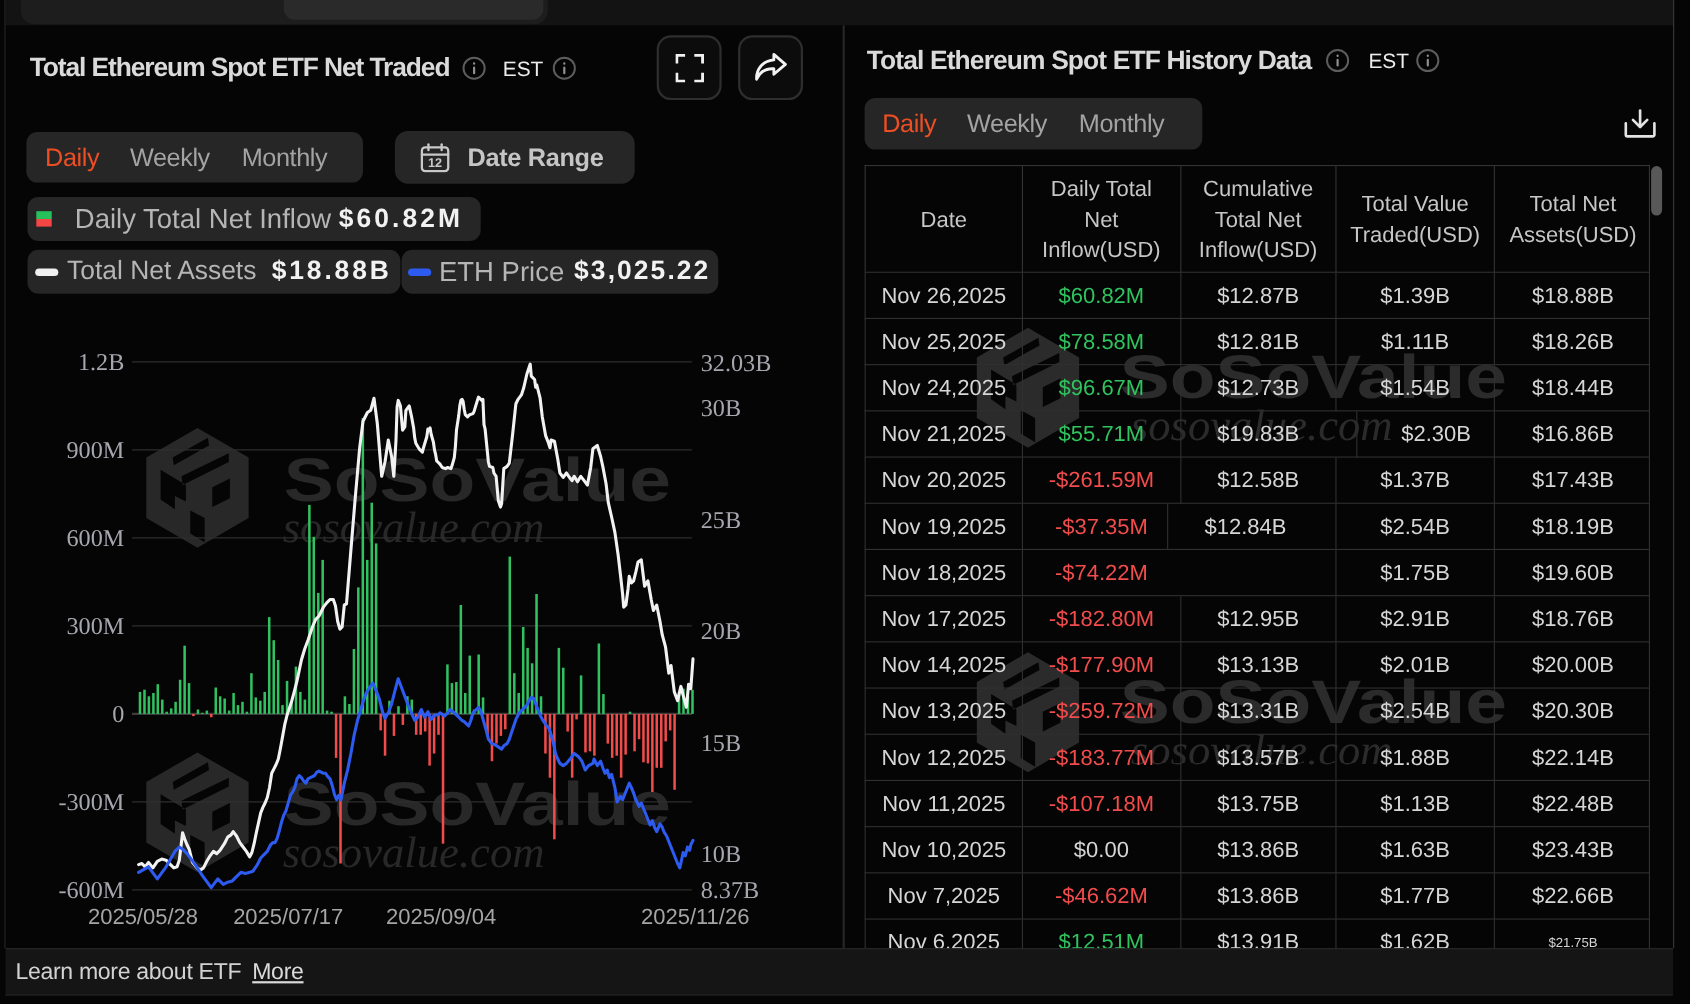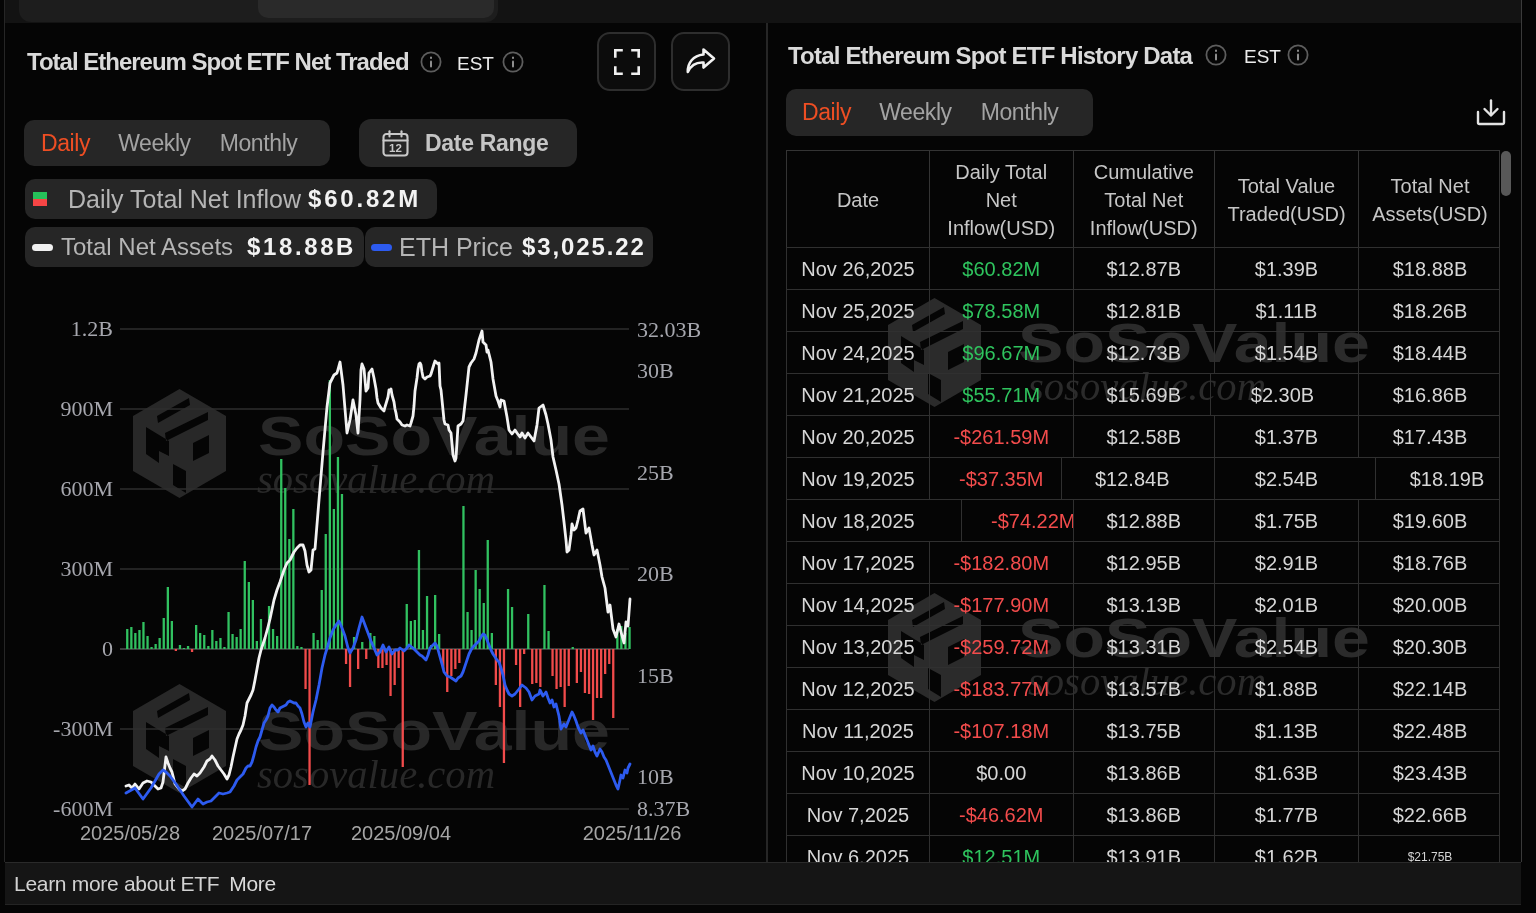--- a/index.html
+++ b/index.html
@@ -281,42 +281,41 @@
       <div style="position:relative;height:42px;border:1px solid #303030;border-bottom:none;box-sizing:border-box;">
         <div style="position:absolute;left:0px;top:0;width:142px;height:42px;box-sizing:border-box;display:flex;align-items:center;justify-content:center;color:#d6d6d6;font-size:20px;">Nov 24,2025</div>
         <div style="position:absolute;left:142px;top:0;width:143.5px;height:42px;border-left:1px solid #303030;box-sizing:border-box;display:flex;align-items:center;justify-content:center;color:#2fc45e;font-size:20px;">$96.67M</div>
         <div style="position:absolute;left:285.5px;top:0;width:141.5px;height:42px;border-left:1px solid #303030;box-sizing:border-box;display:flex;align-items:center;justify-content:center;color:#d6d6d6;font-size:20px;">$12.73B</div>
         <div style="position:absolute;left:427px;top:0;width:144px;height:42px;border-left:1px solid #303030;box-sizing:border-box;display:flex;align-items:center;justify-content:center;color:#d6d6d6;font-size:20px;">$1.54B</div>
         <div style="position:absolute;left:571px;top:0;width:143px;height:42px;border-left:1px solid #303030;box-sizing:border-box;display:flex;align-items:center;justify-content:center;color:#d6d6d6;font-size:20px;">$18.44B</div>
       </div>
       <div style="position:relative;height:42px;border:1px solid #303030;border-bottom:none;box-sizing:border-box;">
         <div style="position:absolute;left:0px;top:0;width:142px;height:42px;box-sizing:border-box;display:flex;align-items:center;justify-content:center;color:#d6d6d6;font-size:20px;">Nov 21,2025</div>
         <div style="position:absolute;left:142px;top:0;width:143.5px;height:42px;border-left:1px solid #303030;box-sizing:border-box;display:flex;align-items:center;justify-content:center;color:#2fc45e;font-size:20px;">$55.71M</div>
-        <div style="position:absolute;left:285.5px;top:0;width:141.5px;height:42px;border-left:1px solid #303030;box-sizing:border-box;display:flex;align-items:center;justify-content:center;color:#d6d6d6;font-size:20px;">$15.69B</div>
-        <div style="position:absolute;left:423px;top:0;width:144px;height:42px;border-left:1px solid #303030;box-sizing:border-box;display:flex;align-items:center;justify-content:center;color:#d6d6d6;font-size:20px;">$2.30B</div>
+        <div style="position:absolute;left:285.5px;top:0;width:141.5px;height:42px;border-left:1px solid #303030;box-sizing:border-box;display:flex;align-items:center;justify-content:center;color:#d6d6d6;font-size:20px;">$19.83B</div>
+        <div style="position:absolute;left:446px;top:0;width:144px;height:42px;border-left:1px solid #303030;box-sizing:border-box;display:flex;align-items:center;justify-content:center;color:#d6d6d6;font-size:20px;">$2.30B</div>
         <div style="position:absolute;left:571px;top:0;width:143px;height:42px;border-left:1px solid #303030;box-sizing:border-box;display:flex;align-items:center;justify-content:center;color:#d6d6d6;font-size:20px;">$16.86B</div>
       </div>
       <div style="position:relative;height:42px;border:1px solid #303030;border-bottom:none;box-sizing:border-box;">
         <div style="position:absolute;left:0px;top:0;width:142px;height:42px;box-sizing:border-box;display:flex;align-items:center;justify-content:center;color:#d6d6d6;font-size:20px;">Nov 20,2025</div>
         <div style="position:absolute;left:142px;top:0;width:143.5px;height:42px;border-left:1px solid #303030;box-sizing:border-box;display:flex;align-items:center;justify-content:center;color:#f34c4c;font-size:20px;">-$261.59M</div>
         <div style="position:absolute;left:285.5px;top:0;width:141.5px;height:42px;border-left:1px solid #303030;box-sizing:border-box;display:flex;align-items:center;justify-content:center;color:#d6d6d6;font-size:20px;">$12.58B</div>
         <div style="position:absolute;left:427px;top:0;width:144px;height:42px;border-left:1px solid #303030;box-sizing:border-box;display:flex;align-items:center;justify-content:center;color:#d6d6d6;font-size:20px;">$1.37B</div>
         <div style="position:absolute;left:571px;top:0;width:143px;height:42px;border-left:1px solid #303030;box-sizing:border-box;display:flex;align-items:center;justify-content:center;color:#d6d6d6;font-size:20px;">$17.43B</div>
       </div>
       <div style="position:relative;height:42px;border:1px solid #303030;border-bottom:none;box-sizing:border-box;">
         <div style="position:absolute;left:0px;top:0;width:142px;height:42px;box-sizing:border-box;display:flex;align-items:center;justify-content:center;color:#d6d6d6;font-size:20px;">Nov 19,2025</div>
         <div style="position:absolute;left:142px;top:0;width:143.5px;height:42px;border-left:1px solid #303030;box-sizing:border-box;display:flex;align-items:center;justify-content:center;color:#f34c4c;font-size:20px;">-$37.35M</div>
         <div style="position:absolute;left:274px;top:0;width:141.5px;height:42px;border-left:1px solid #303030;box-sizing:border-box;display:flex;align-items:center;justify-content:center;color:#d6d6d6;font-size:20px;">$12.84B</div>
         <div style="position:absolute;left:427px;top:0;width:144px;height:42px;border-left:1px solid #303030;box-sizing:border-box;display:flex;align-items:center;justify-content:center;color:#d6d6d6;font-size:20px;">$2.54B</div>
-        <div style="position:absolute;left:571px;top:0;width:143px;height:42px;border-left:1px solid #303030;box-sizing:border-box;display:flex;align-items:center;justify-content:center;color:#d6d6d6;font-size:20px;margin-left:17px;">$18.19B</div>
+        <div style="position:absolute;left:571px;top:0;width:143px;height:42px;border-left:1px solid #303030;box-sizing:border-box;display:flex;align-items:center;justify-content:center;color:#d6d6d6;font-size:20px;">$18.19B</div>
       </div>
       <div style="position:relative;height:42px;border:1px solid #303030;border-bottom:none;box-sizing:border-box;">
         <div style="position:absolute;left:0px;top:0;width:142px;height:42px;box-sizing:border-box;display:flex;align-items:center;justify-content:center;color:#d6d6d6;font-size:20px;">Nov 18,2025</div>
-        <div style="position:absolute;left:142px;top:0;width:143.5px;height:42px;border-left:1px solid #303030;box-sizing:border-box;display:flex;align-items:center;justify-content:center;color:#f34c4c;font-size:20px;margin-left:32px;">-$74.22M</div>
-        <div style="position:absolute;left:285.5px;top:0;width:141.5px;height:42px;border-left:1px solid #303030;box-sizing:border-box;display:flex;align-items:center;justify-content:center;color:#d6d6d6;font-size:20px;">$12.88B</div>
+        <div style="position:absolute;left:142px;top:0;width:143.5px;height:42px;border-left:1px solid #303030;box-sizing:border-box;display:flex;align-items:center;justify-content:center;color:#f34c4c;font-size:20px;">-$74.22M</div>
         <div style="position:absolute;left:427px;top:0;width:144px;height:42px;border-left:1px solid #303030;box-sizing:border-box;display:flex;align-items:center;justify-content:center;color:#d6d6d6;font-size:20px;">$1.75B</div>
         <div style="position:absolute;left:571px;top:0;width:143px;height:42px;border-left:1px solid #303030;box-sizing:border-box;display:flex;align-items:center;justify-content:center;color:#d6d6d6;font-size:20px;">$19.60B</div>
       </div>
       <div style="position:relative;height:42px;border:1px solid #303030;border-bottom:none;box-sizing:border-box;">
         <div style="position:absolute;left:0px;top:0;width:142px;height:42px;box-sizing:border-box;display:flex;align-items:center;justify-content:center;color:#d6d6d6;font-size:20px;">Nov 17,2025</div>
         <div style="position:absolute;left:142px;top:0;width:143.5px;height:42px;border-left:1px solid #303030;box-sizing:border-box;display:flex;align-items:center;justify-content:center;color:#f34c4c;font-size:20px;">-$182.80M</div>
         <div style="position:absolute;left:285.5px;top:0;width:141.5px;height:42px;border-left:1px solid #303030;box-sizing:border-box;display:flex;align-items:center;justify-content:center;color:#d6d6d6;font-size:20px;">$12.95B</div>
         <div style="position:absolute;left:427px;top:0;width:144px;height:42px;border-left:1px solid #303030;box-sizing:border-box;display:flex;align-items:center;justify-content:center;color:#d6d6d6;font-size:20px;">$2.91B</div>
         <div style="position:absolute;left:571px;top:0;width:143px;height:42px;border-left:1px solid #303030;box-sizing:border-box;display:flex;align-items:center;justify-content:center;color:#d6d6d6;font-size:20px;">$18.76B</div>
       </div>
@@ -377,14 +376,14 @@
  <text x="130" y="64" font-family="Liberation Sans, sans-serif" font-weight="bold" font-size="56" textLength="352" lengthAdjust="spacingAndGlyphs">SoSoValue</text>
  <text x="140" y="102" font-family="Liberation Serif, serif" font-style="italic" font-size="40" textLength="238" lengthAdjust="spacingAndGlyphs">sosovalue.com</text>
 </g>
       </defs>
 <use href="#wmr" x="888" y="298"></use>
 <use href="#wmr" x="888" y="593"></use>
 </svg>
 <div class="abs" style="left:1501px;top:151px;width:10px;height:45px;border-radius:5px;background:#585858"></div>
 <div class="abs" style="left:5px;top:862px;width:1516px;height:43px;background:#151515;border-top:1px solid #2a2a2a;border-bottom:1px solid #242424;display:flex;align-items:center;z-index:3">
 <span style="margin-left:9px;font-size:21px;color:#d2d2d2;letter-spacing:-0.3px">Learn more about ETF</span>
-<span style="margin-left:10px;font-size:21px;color:#dadada;letter-spacing:-0.3px">More</span>
+<span style="margin-left:10px;font-size:21px;color:#dadada;text-decoration:underline;letter-spacing:-0.3px">More</span>
     </div>
 </div>
 </body></html>

